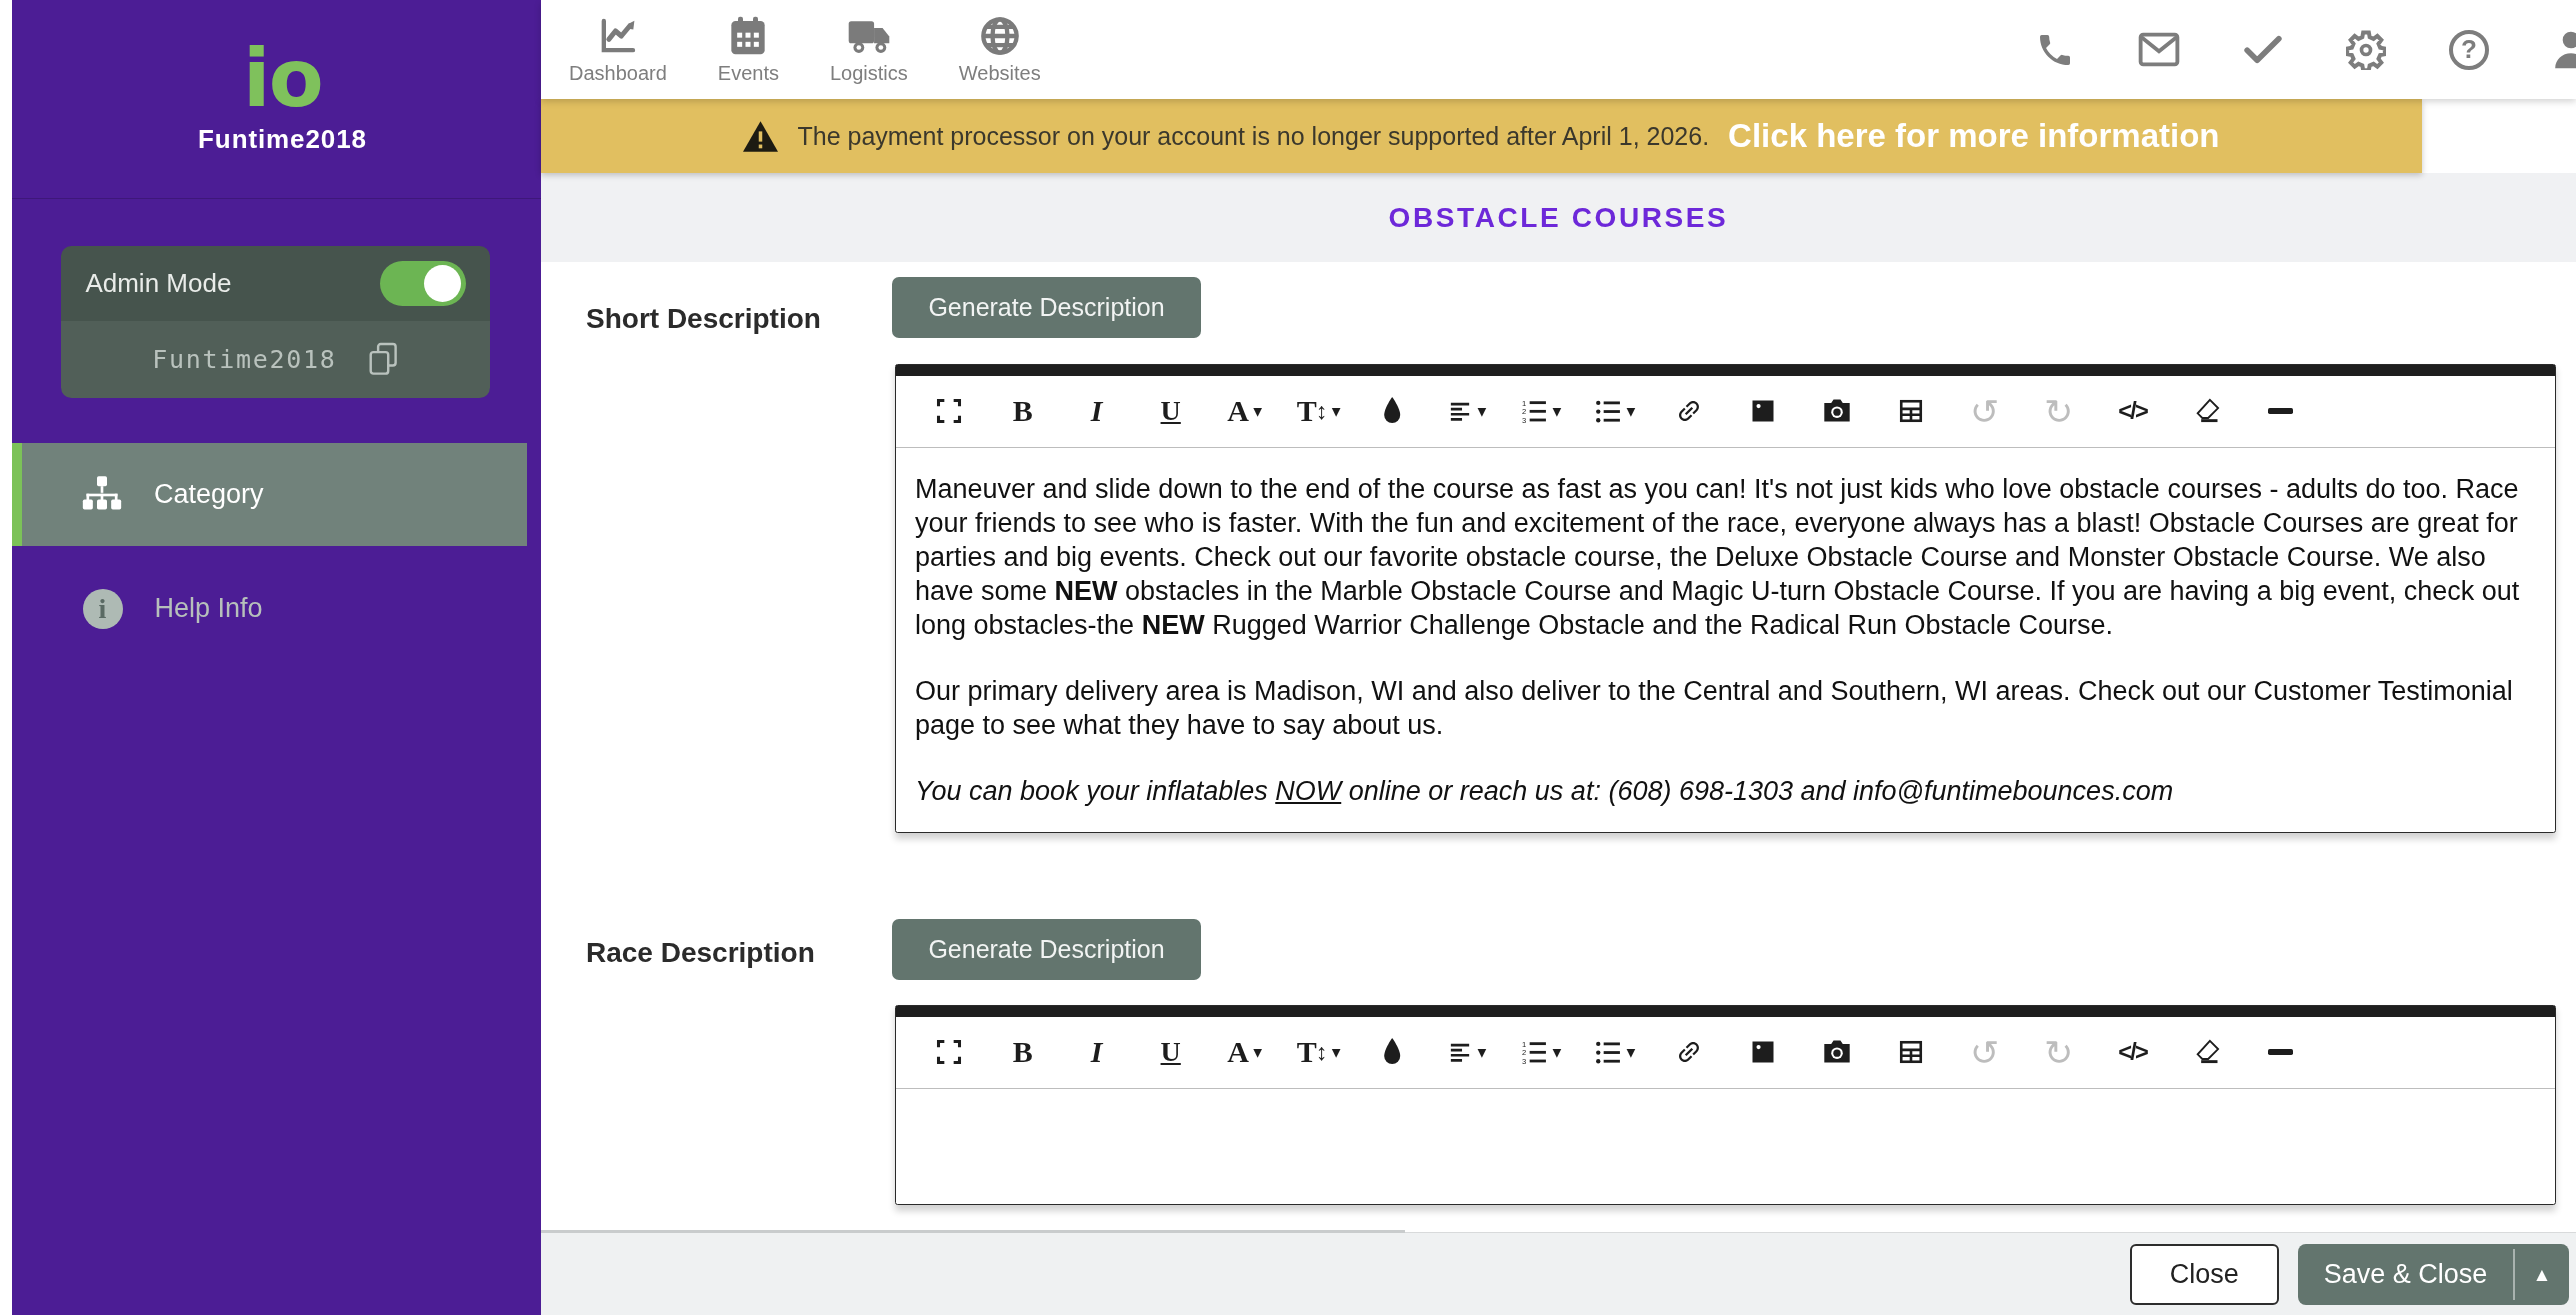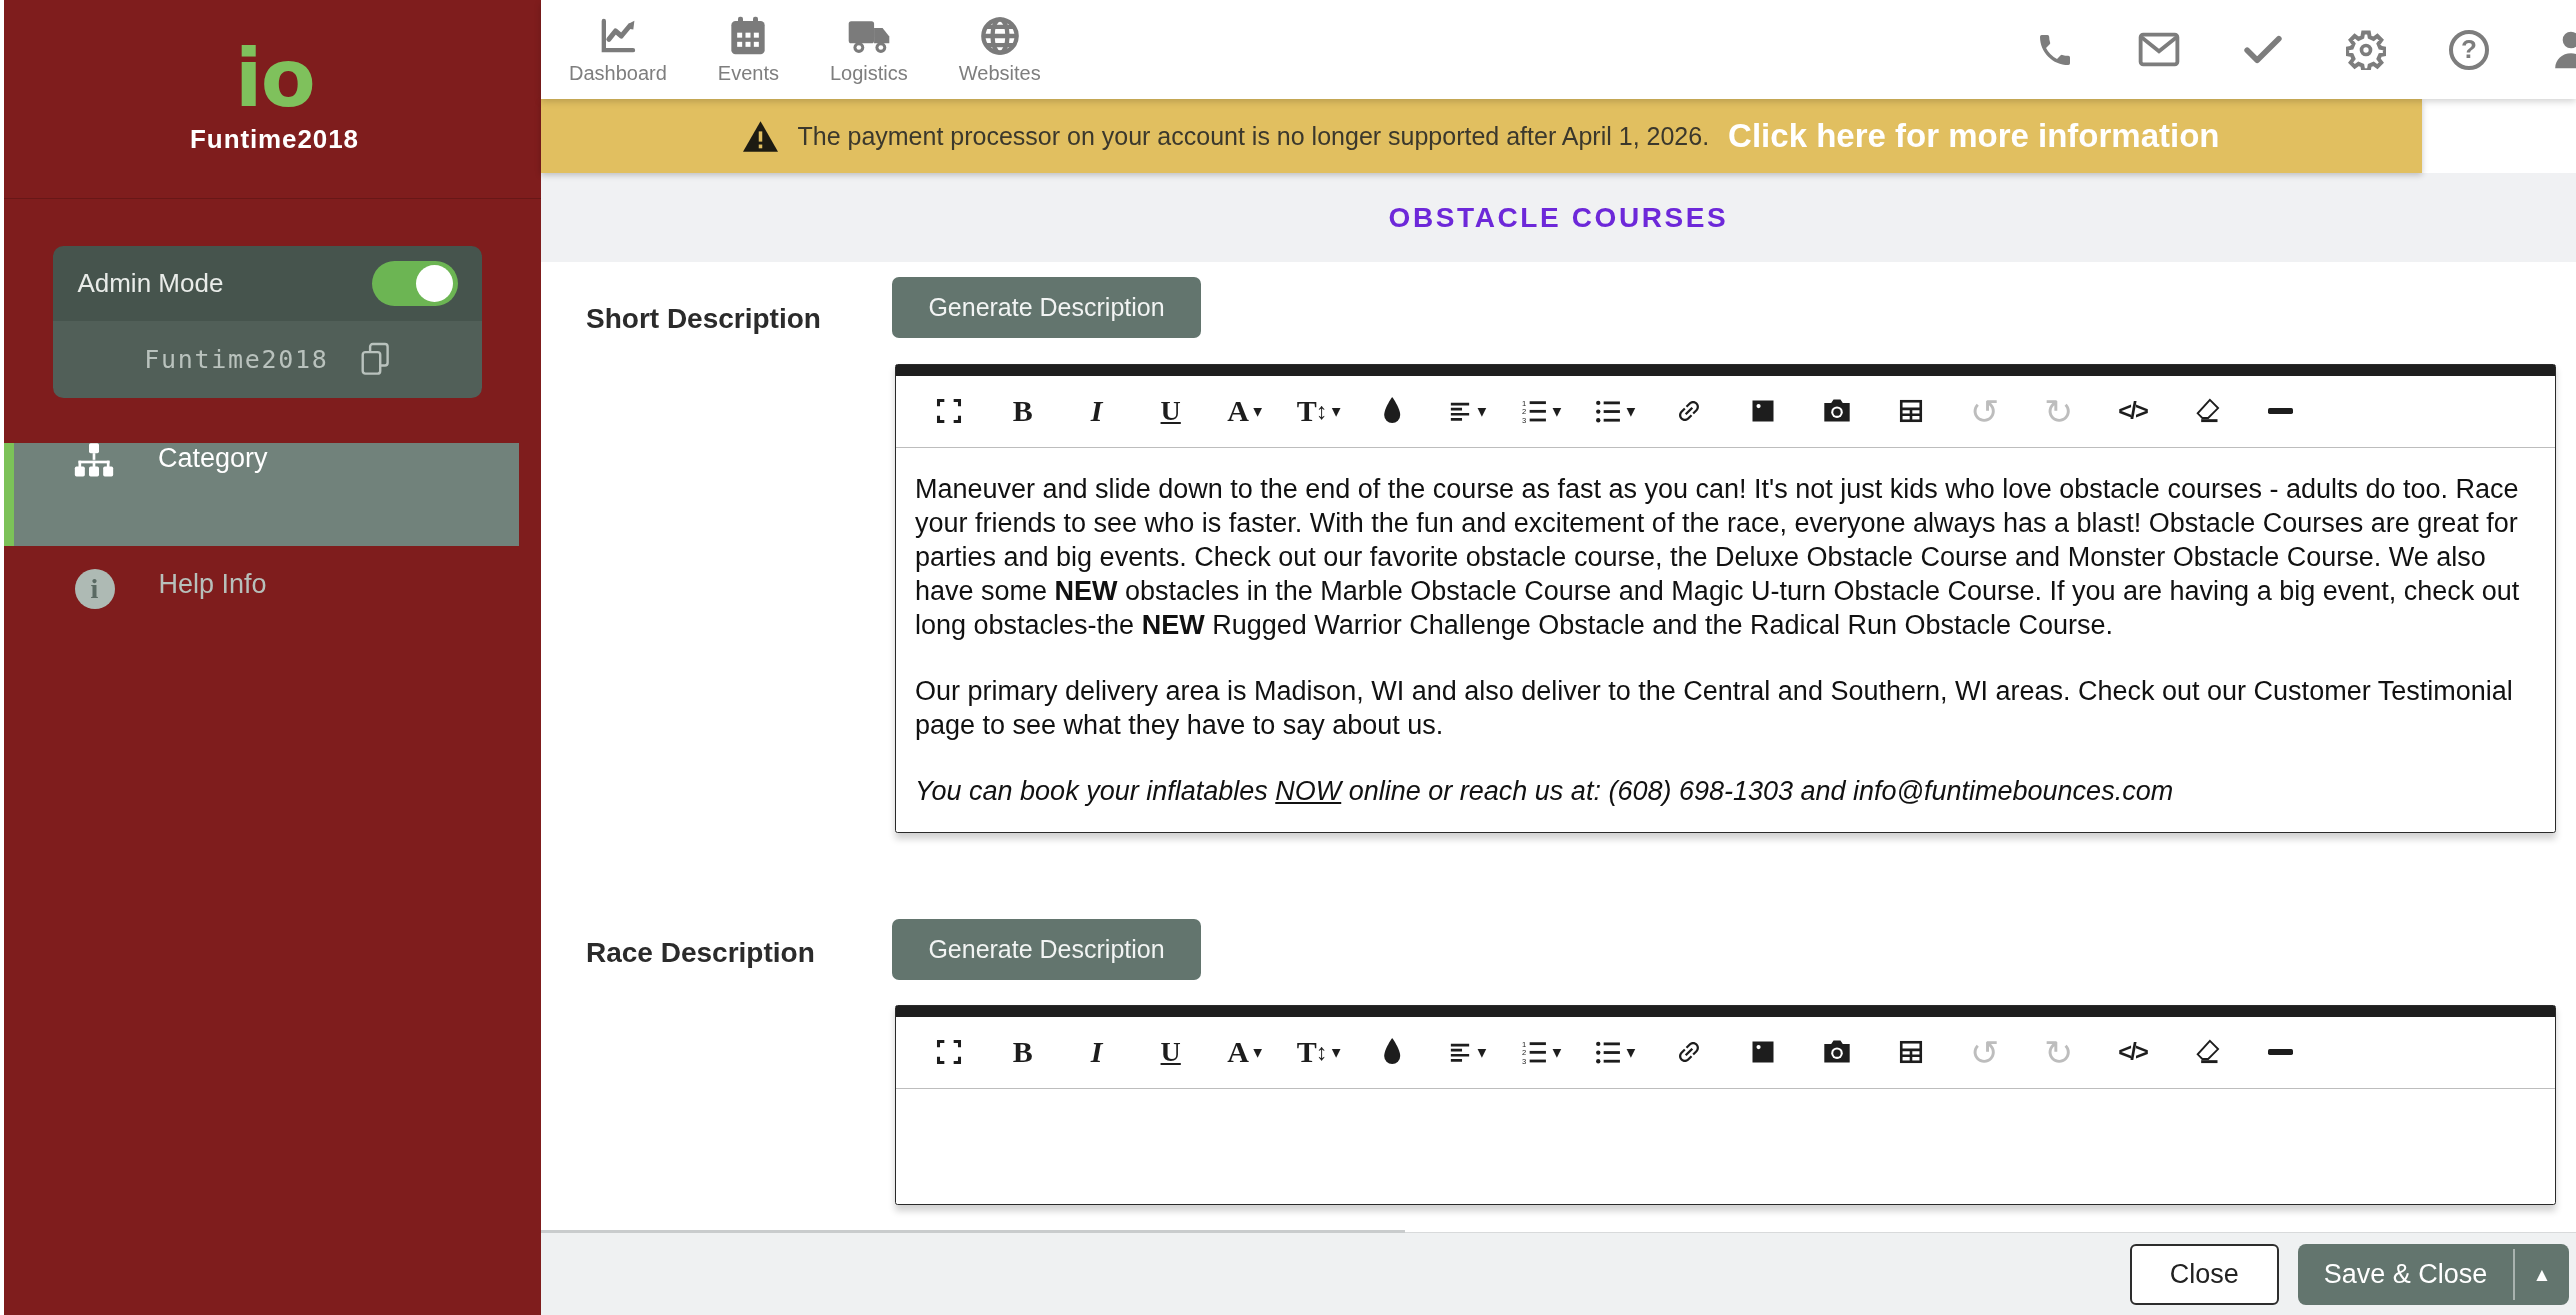--- a/index.html
+++ b/index.html
@@ -1,32 +1,32 @@
 <!DOCTYPE html>
 <html style="font-size:14px"><head>
 <meta charset="utf-8">
 <style>
   * { box-sizing: border-box; margin: 0; padding: 0; }
   html,body { width:2576px; height:1316px; }
   body { position:relative; overflow:hidden; background:#fff; font-family:"Liberation Sans",sans-serif; }
 
   
-  .sidebar { position:absolute; left:4px; top:0; width:541px; height:1316px; background:#7f1d1d; }
+  .sidebar { position:absolute; left:12px; top:0; width:541px; height:1316px; background:#4c1d95; }
   .sidebar-head { height:199px; border-bottom:0.9px solid rgba(0,0,0,0.18); display:flex; flex-direction:column; align-items:center; justify-content:center; gap:8.7px; }
   .logo { font-family:"DejaVu Sans",sans-serif; font-weight:bold; font-size:80px; line-height:0.9; color:#7fc15c; letter-spacing:-1.7px; }
   .account-name { color:#fff; font-size:26px; font-weight:bold; letter-spacing:0.9px; }
   .admin-card { position:absolute; left:49px; top:246px; width:429px; border-radius:10.5px; overflow:hidden; }
   .admin-card-head { background:#46544d; height:75px; display:flex; align-items:center; justify-content:space-between; padding:0 24.4px; }
   .admin-card-head .lbl { color:#e9ece9; font-size:26px; }
   .toggle { width:86px; height:45px; border-radius:23px; background:#6cb553; position:relative; cursor:pointer; }
   .toggle .knob { position:absolute; right:4.4px; top:4.4px; width:37px; height:37px; border-radius:50%; background:#fff; }
   .admin-card-body { background:#515f58; height:77px; display:flex; align-items:center; justify-content:center; gap:31px; }
   .admin-card-body .acct { font-family:"DejaVu Sans Mono",monospace; font-size:25px; color:#b9c2bd; letter-spacing:1.7px; }
   .copy-icon svg { display:block; }
-  .nav-item { position:absolute; left:0; width:515px; display:flex; align-items:flex-start; cursor:pointer;gap:12px; }
+  .nav-item { position:absolute; left:0; width:515px; display:flex; align-items:center; cursor:pointer; }
   .nav-item.active { top:443px; height:103px; background:#71827b; border-left:10.5px solid #7cc258; }
   .nav-item.plain { top:569px; height:79px; padding-left:10.5px; }
   .nav-item .ico { width:52px; margin-left:54px; display:flex; justify-content:center; }
   .nav-item .txt { font-size:27px; color:#fff; font-weight:500; margin-left:26px; }
   .nav-item.plain .txt { color:#b7c0bb; font-weight:400; }
   .info-circle { width:40px; height:40px; border-radius:50%; background:#aebab4; color:#5a6a63; font-family:"Liberation Serif",serif; font-weight:bold; font-size:28px; display:flex; align-items:center; justify-content:center; }
 
   
   .topbar { position:absolute; left:541px; top:0; width:2035px; height:99px; background:#fff; box-shadow:0 2.6px 7px rgba(0,0,0,0.18); z-index:5; display:flex; align-items:center; }
   .topnav { display:flex; align-items:flex-end; gap:51px; padding-left:28px; }

